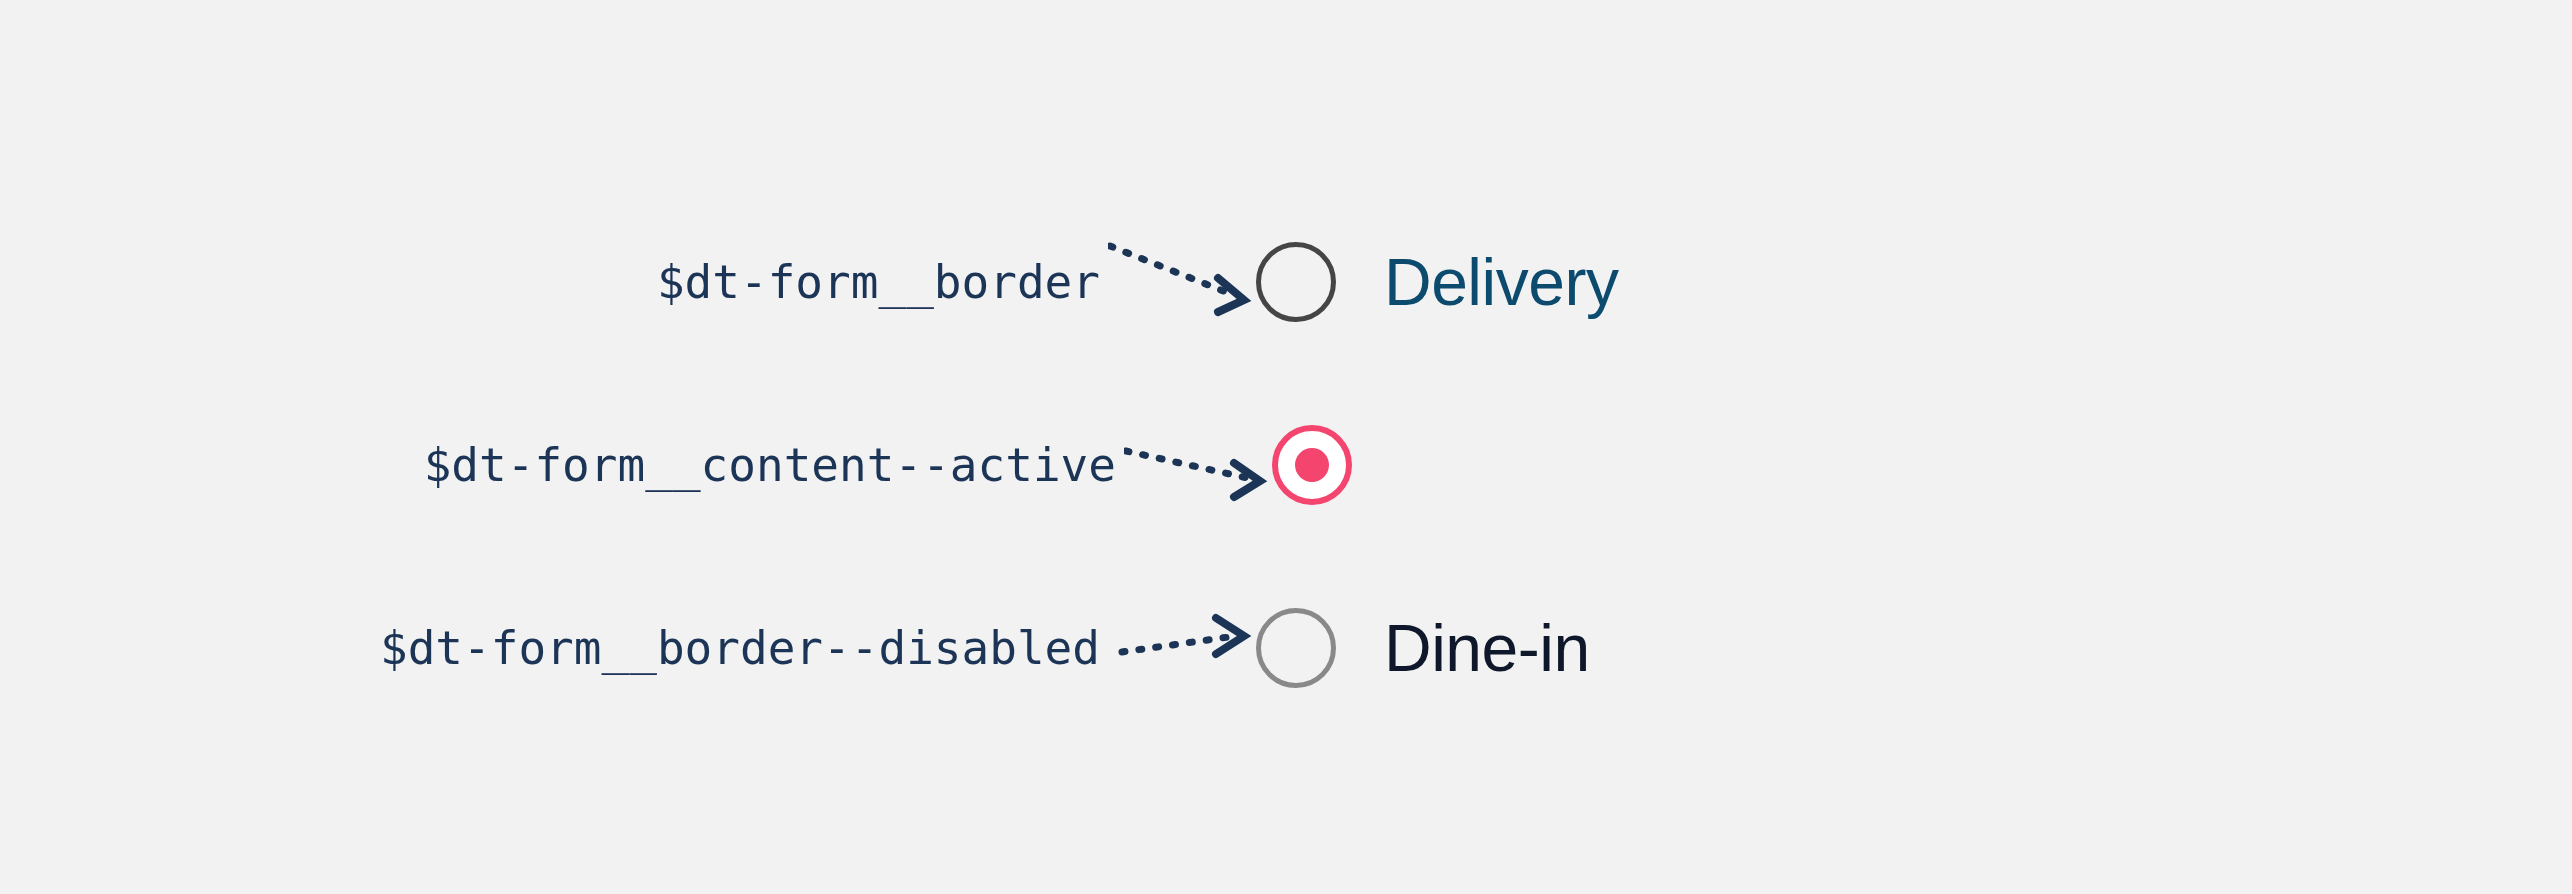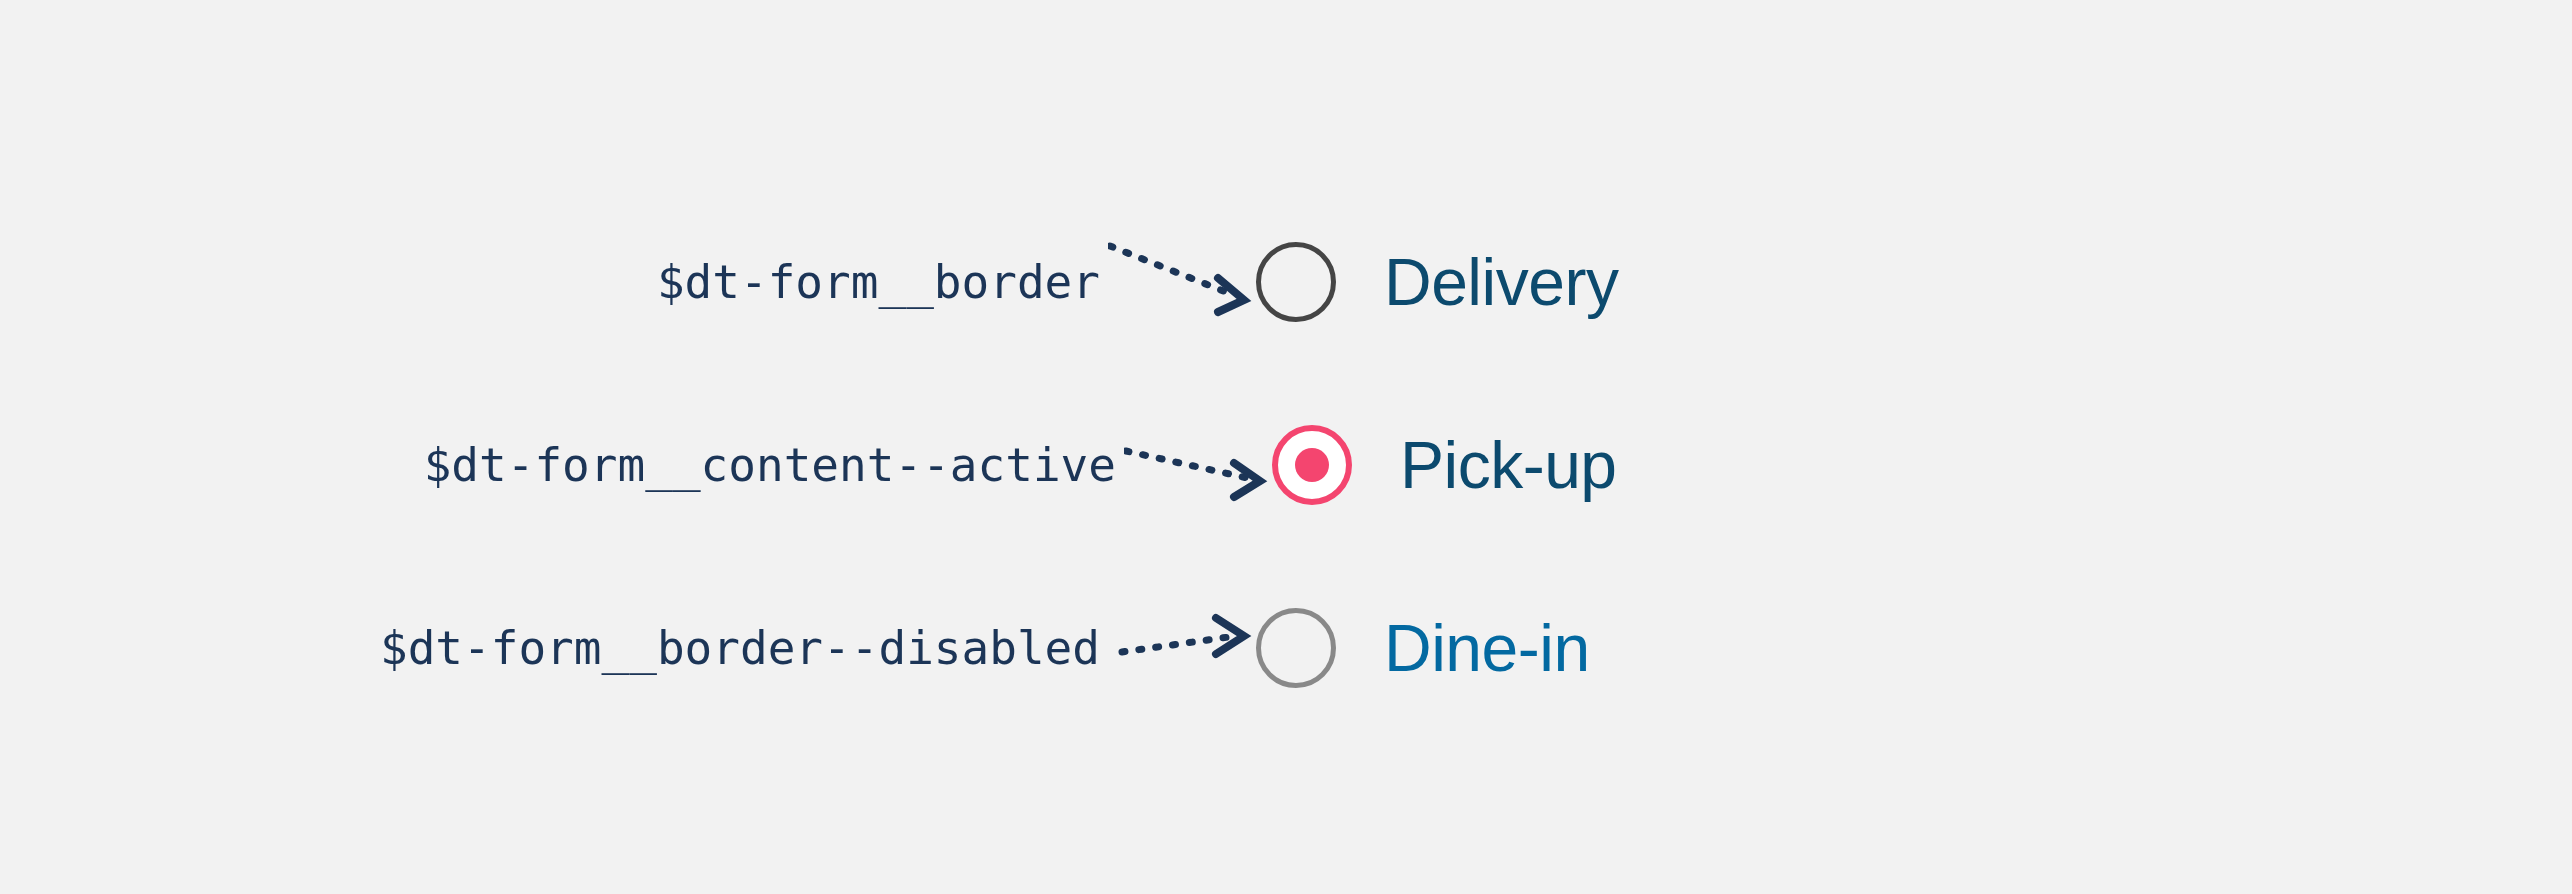--- a/index.html
+++ b/index.html
@@ -97,21 +97,21 @@
     top: 0;
     height: 120px;
     line-height: 120px;
     font-family: "Liberation Sans", sans-serif;
     font-size: 66px;
     font-weight: 400;
     letter-spacing: -0.5px;
     white-space: pre;
   }
   .option-label.enabled  { color: #0c4a6e; }
-  .option-label.muted    { color: #0369a1; }
+  .option-label.muted    { color: #0f172a; }
 </style>
 </head>
 <body>
 
 <div id="canvas">
 
   <div class="row" id="row-0">
 
     <div class="token-label">$dt-form__border</div>
 
@@ -131,21 +131,20 @@
 
     <svg class="arrow" viewBox="0 0 150 96">
       <line x1="2" y1="34" x2="128" y2="62" stroke="#1c3557" stroke-width="7" stroke-linecap="round" stroke-dasharray="3 14"></line>
       <polyline points="110,46 136,64 110,80" fill="none" stroke="#1c3557" stroke-width="8" stroke-linecap="round" stroke-linejoin="miter"></polyline>
     </svg>
 
     <div class="radio active">
       <span class="dot"></span>
     </div>
 
-    <div class="option-label enabled">Pick-up</div>
   </div>
 
   <div class="row" id="row-2">
 
     <div class="token-label">$dt-form__border--disabled</div>
 
     <svg class="arrow" viewBox="0 0 150 96">
       <line x1="14" y1="52" x2="128" y2="36" stroke="#1c3557" stroke-width="7" stroke-linecap="round" stroke-dasharray="3 14"></line>
       <polyline points="108,18 136,36 108,54" fill="none" stroke="#1c3557" stroke-width="8" stroke-linecap="round" stroke-linejoin="miter"></polyline>
     </svg>

